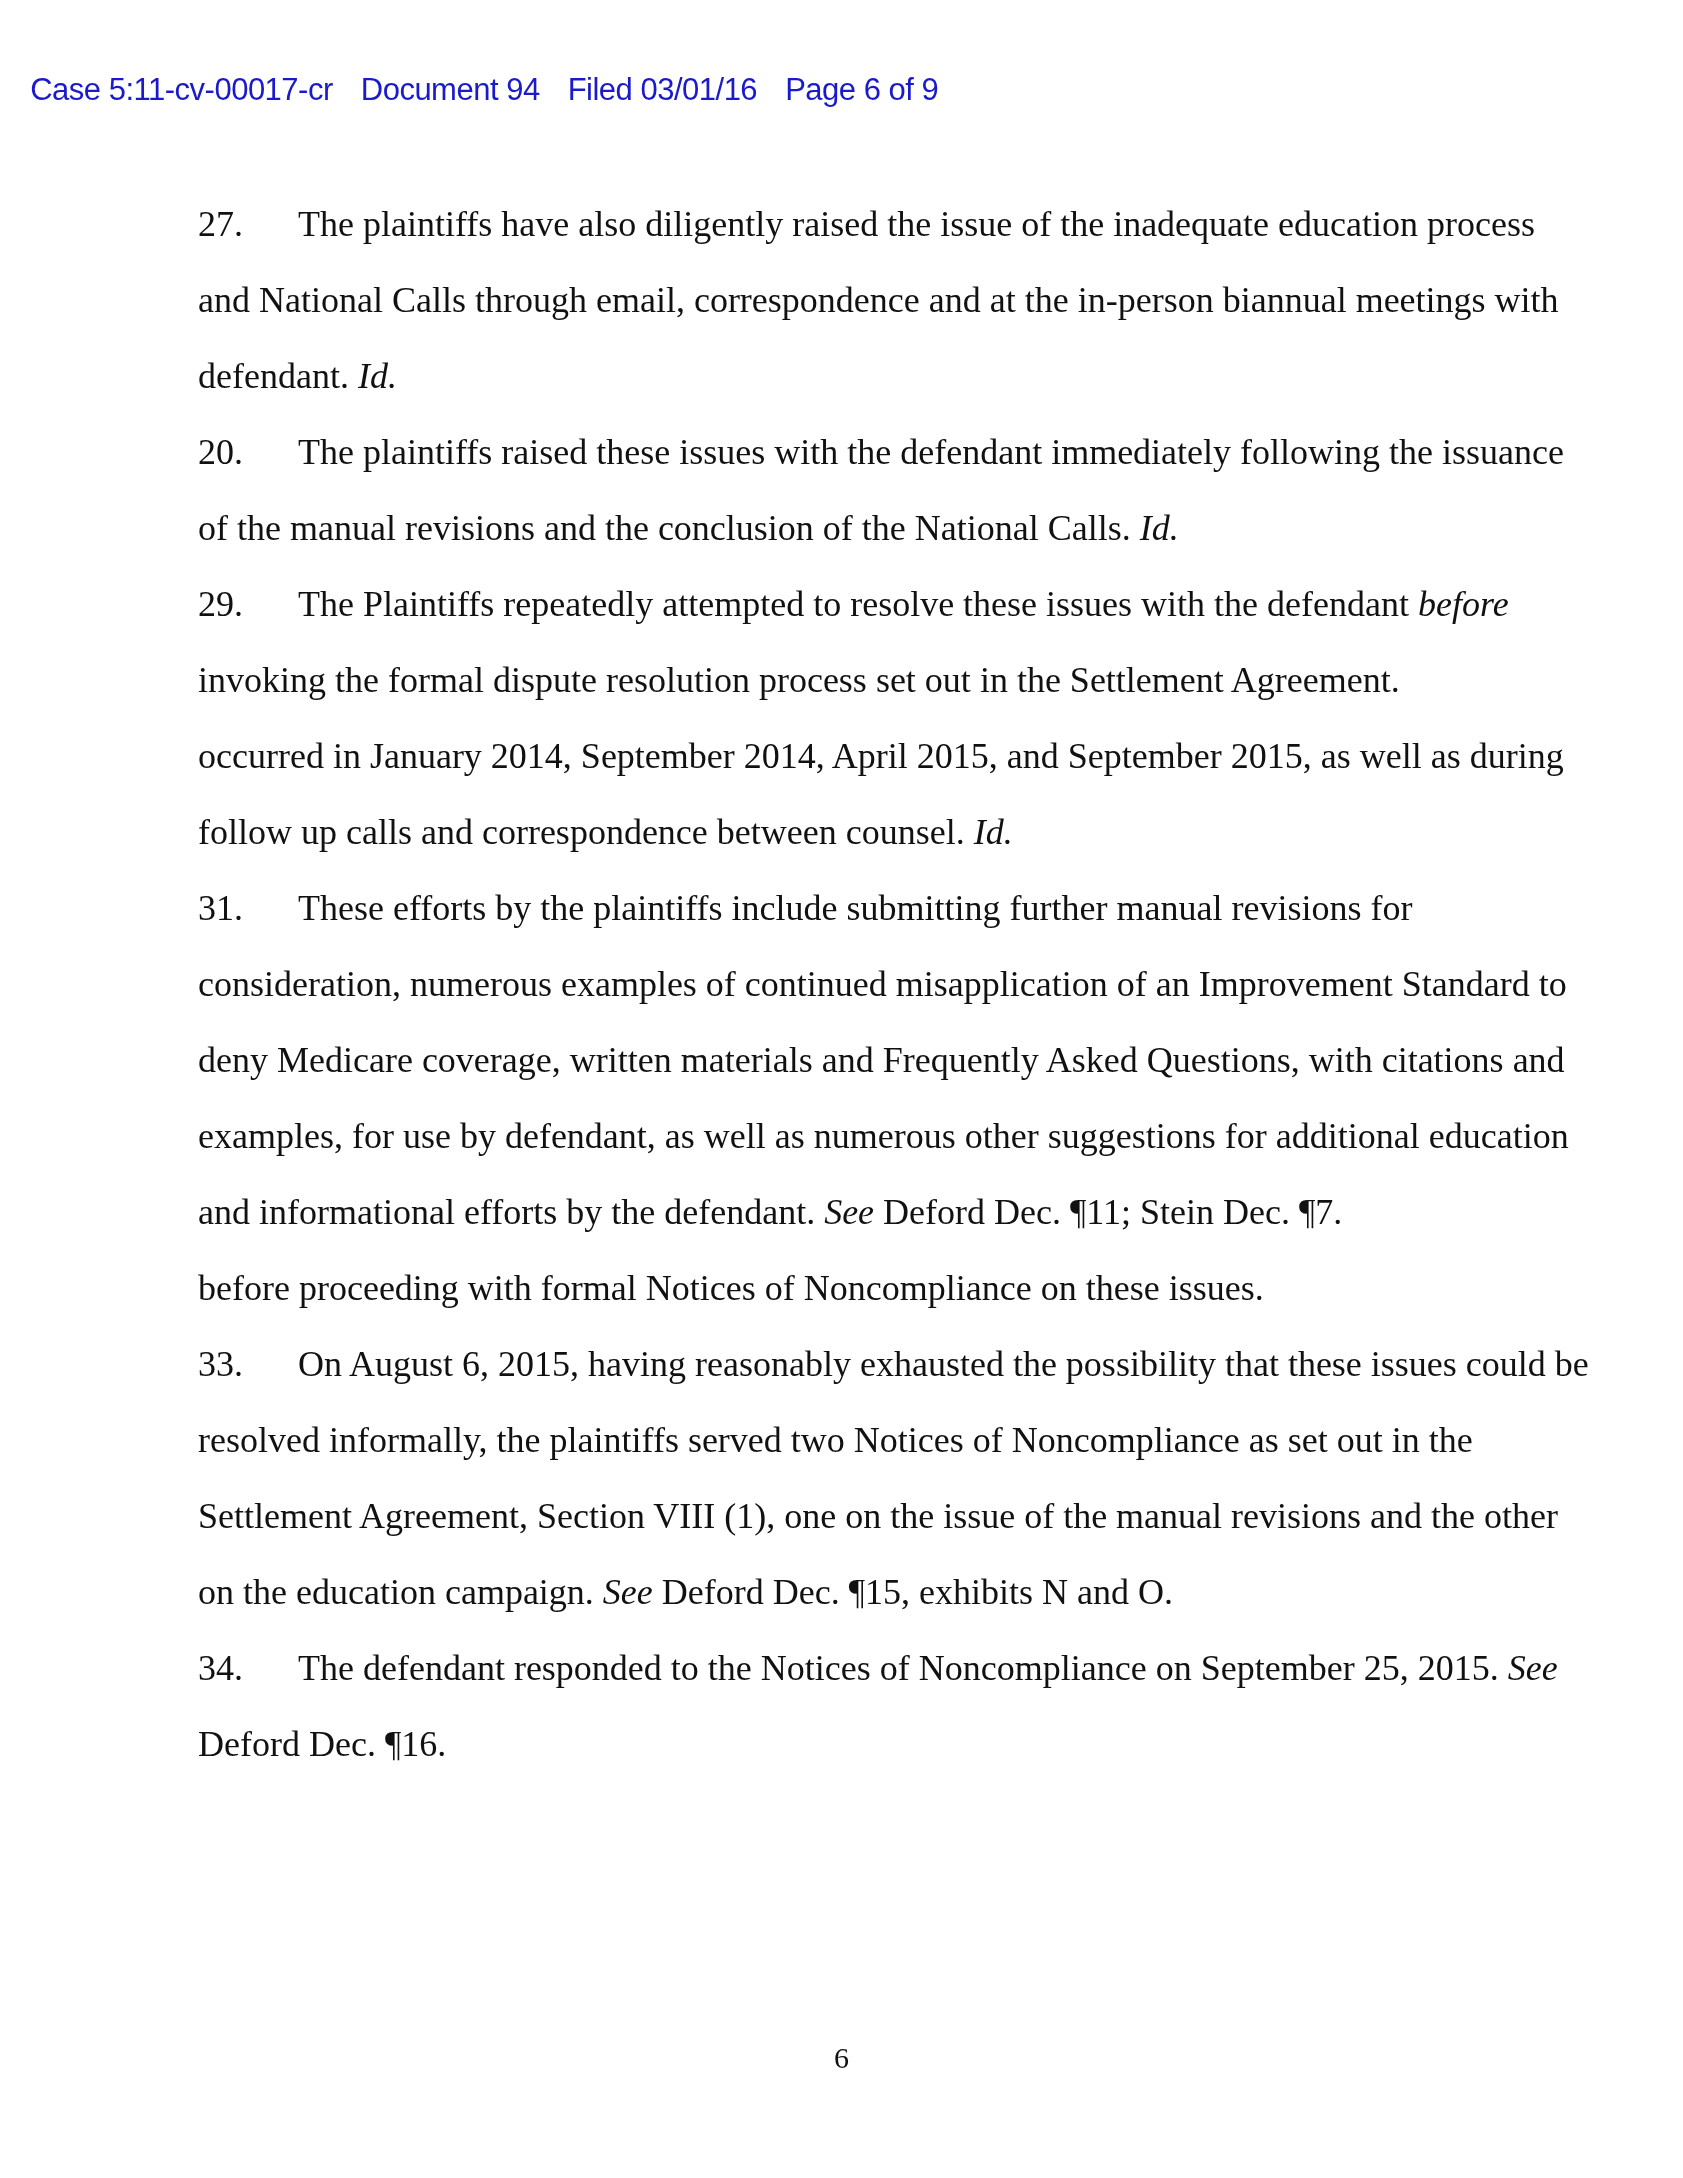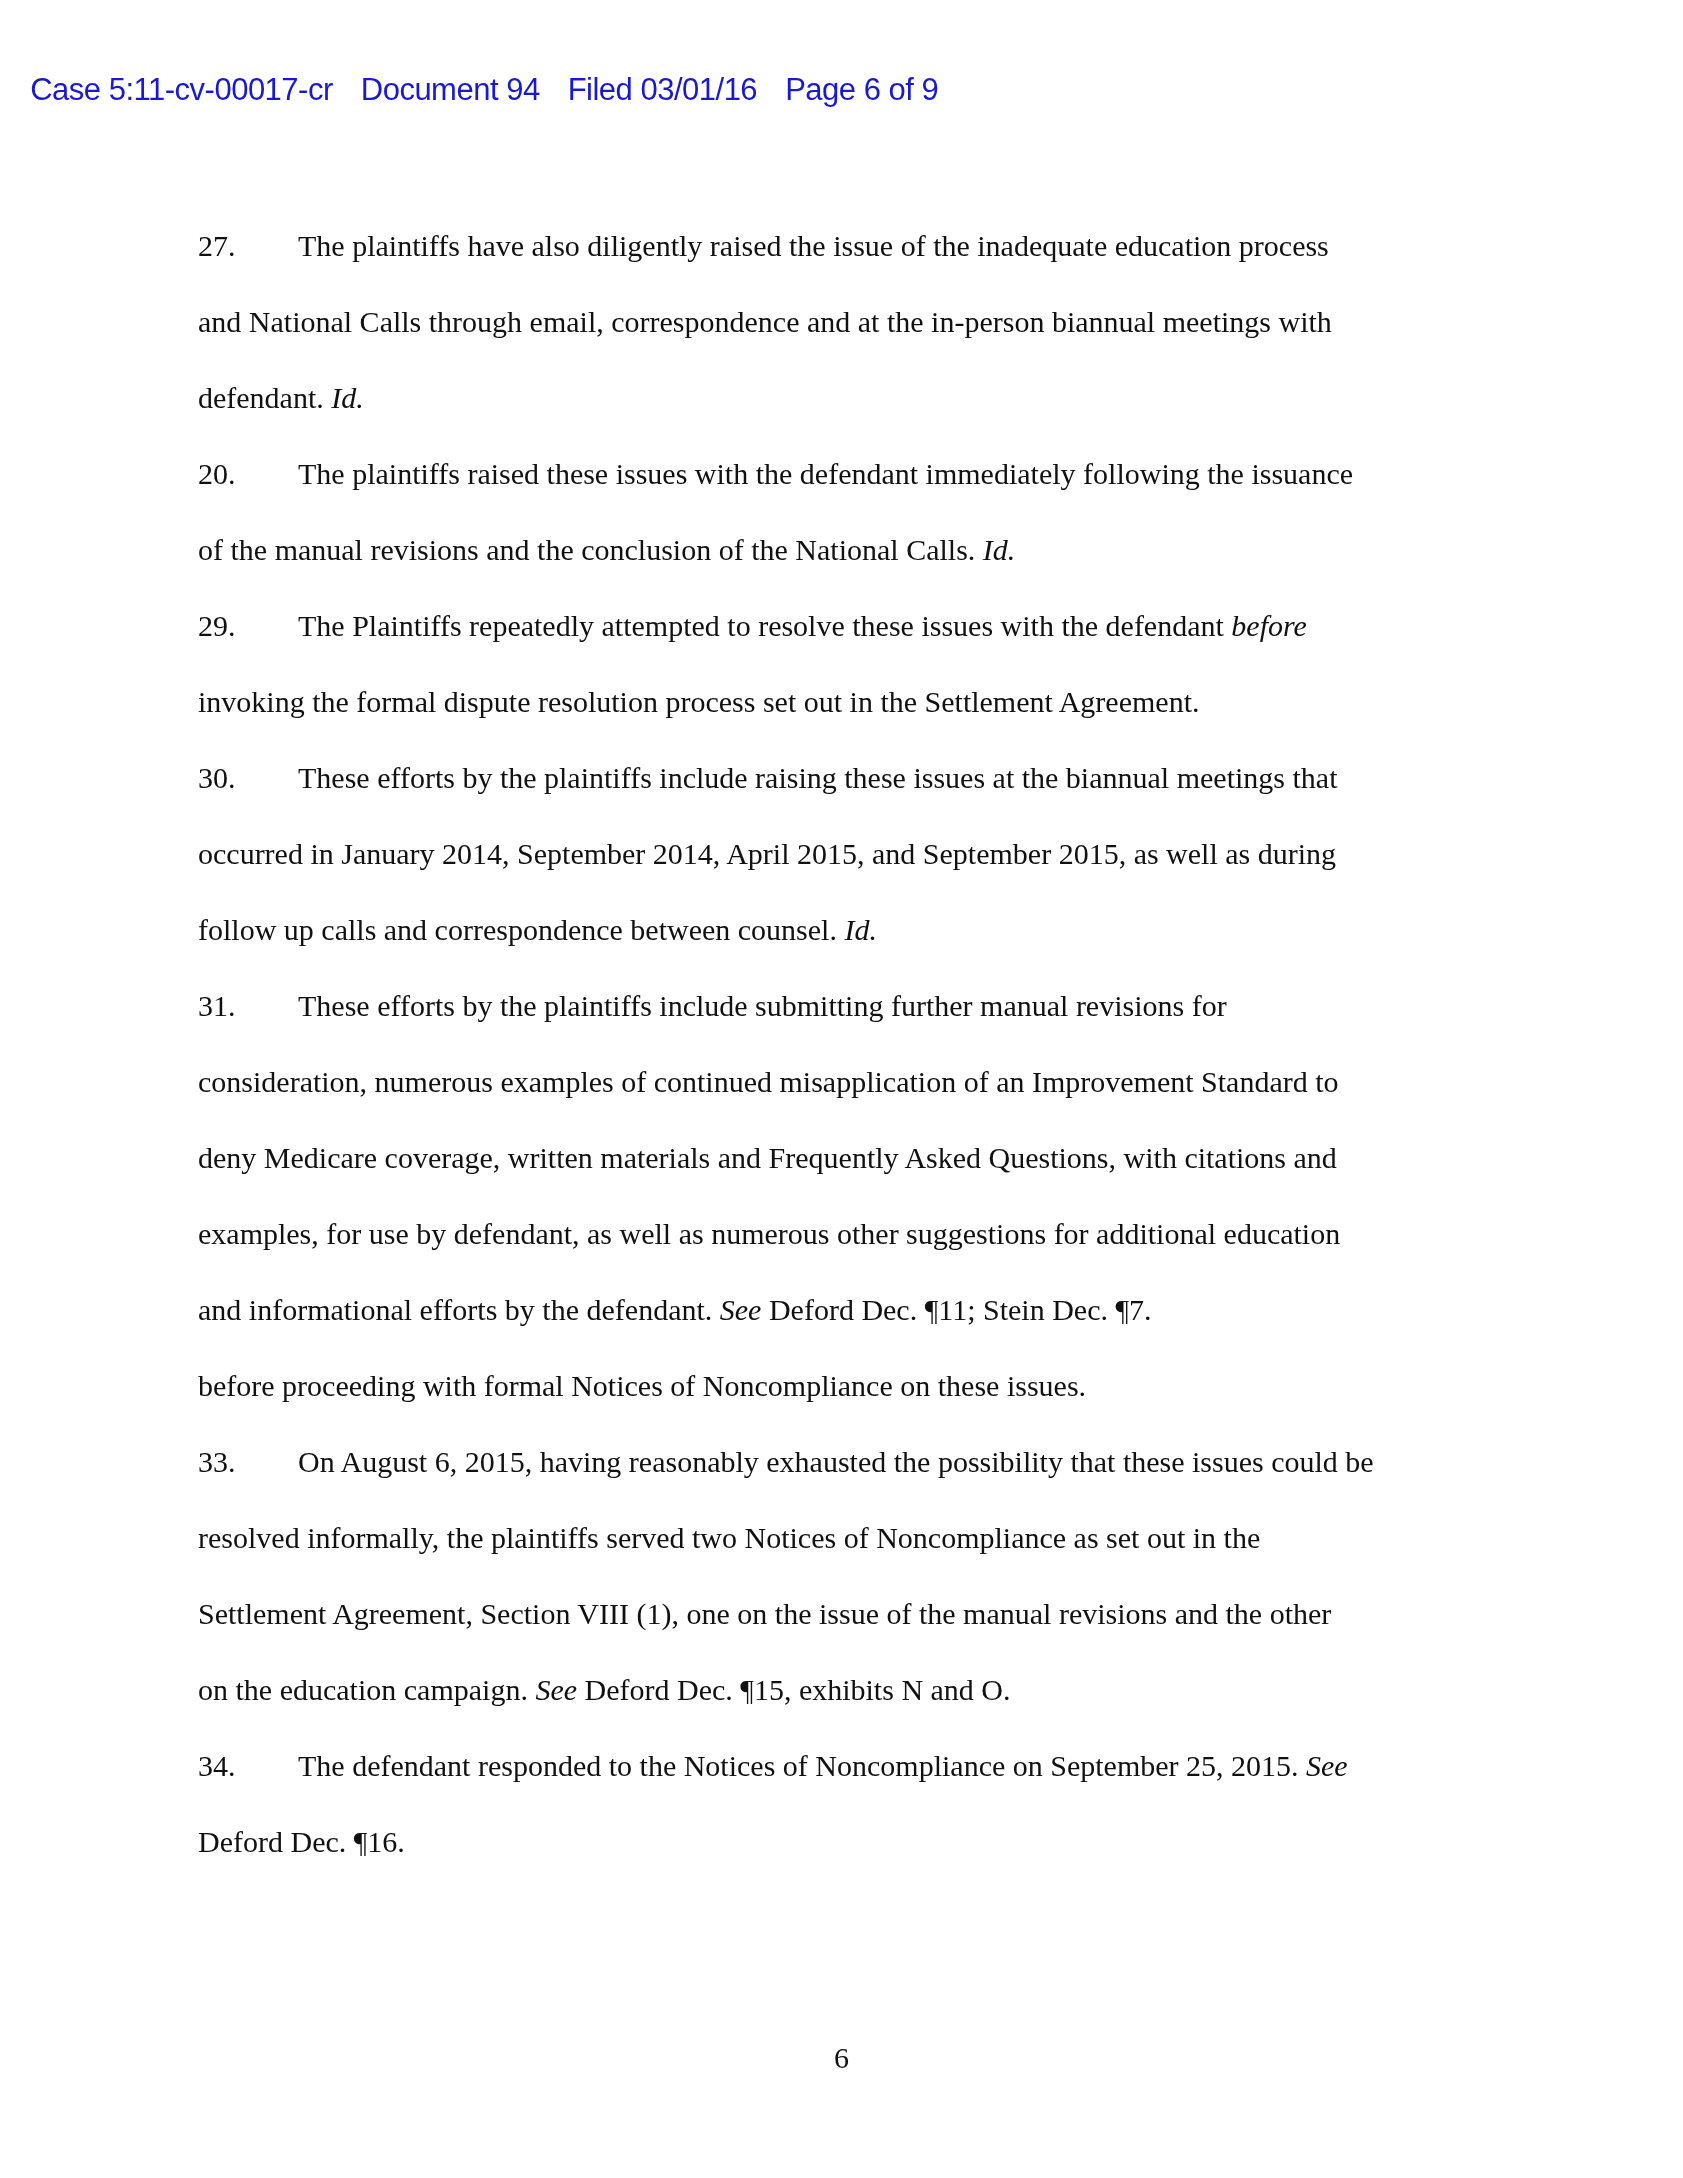--- a/index.html
+++ b/index.html
@@ -4,22 +4,22 @@
 <style>
   html, body { margin: 0; padding: 0; background: #ffffff; }
   body { width: 1683px; height: 2178px; position: relative; overflow: hidden; }
   .header {
     position: absolute; top: 36px; left: 0; width: 1683px; text-align: left;
     font-family: "Liberation Sans", sans-serif; font-size: 31px; color: #1a1acc;
     letter-spacing: -0.5px; white-space: pre;
   }
   .header span { margin: 0 14px; }
   .body-text {
-    position: absolute; left: 198px; top: 208px; width: 1297px;
-    font-family: "Liberation Serif", serif; font-size: 30px; color: #111;
+    position: absolute; left: 198px; top: 186px; width: 1297px;
+    font-family: "Liberation Serif", serif; font-size: 36px; color: #111;
     line-height: 76px;
   }
   .line { height: 76px; white-space: nowrap; }
   .num { display: inline-block; width: 100px; }
   i { font-style: italic; margin-top: 44px; }
   .page-num {
     position: absolute; top: 2041px; left: 0; width: 1683px; text-align: center;
     font-family: "Liberation Serif", serif; font-size: 30px; color: #111;
   }
 </style>
@@ -38,21 +38,20 @@
     </div>
     <div>
       <div class="line"><span class="num">20.</span><span>The plaintiffs raised these issues with the defendant immediately following the issuance</span></div>
       <div class="line"><span>of the manual revisions and the conclusion of the National Calls. </span><i>Id.</i></div>
     </div>
     <div>
       <div class="line"><span class="num">29.</span><span>The Plaintiffs repeatedly attempted to resolve these issues with the defendant </span><i>before</i></div>
       <div class="line"><span>invoking the formal dispute resolution process set out in the Settlement Agreement.</span></div>
     </div>
     <div>
-      <div class="line"><span class="num">30.</span><span>These efforts by the plaintiffs include raising these issues at the biannual meetings that</span></div>
       <div class="line"><span>occurred in January 2014, September 2014, April 2015, and September 2015, as well as during</span></div>
       <div class="line"><span>follow up calls and correspondence between counsel. </span><i>Id.</i></div>
     </div>
     <div>
       <div class="line"><span class="num">31.</span><span>These efforts by the plaintiffs include submitting further manual revisions for</span></div>
       <div class="line"><span>consideration, numerous examples of continued misapplication of an Improvement Standard to</span></div>
       <div class="line"><span>deny Medicare coverage, written materials and Frequently Asked Questions, with citations and</span></div>
       <div class="line"><span>examples, for use by defendant, as well as numerous other suggestions for additional education</span></div>
       <div class="line"><span>and informational efforts by the defendant. </span><i>See</i><span> Deford Dec. ¶11; Stein Dec. ¶7.</span></div>
     </div>

